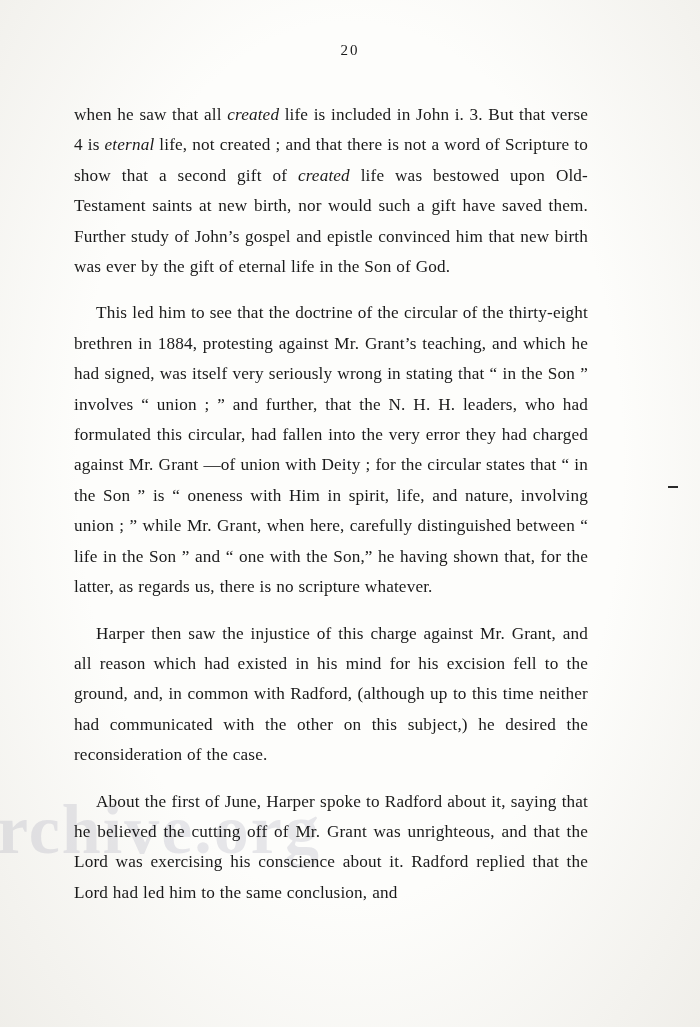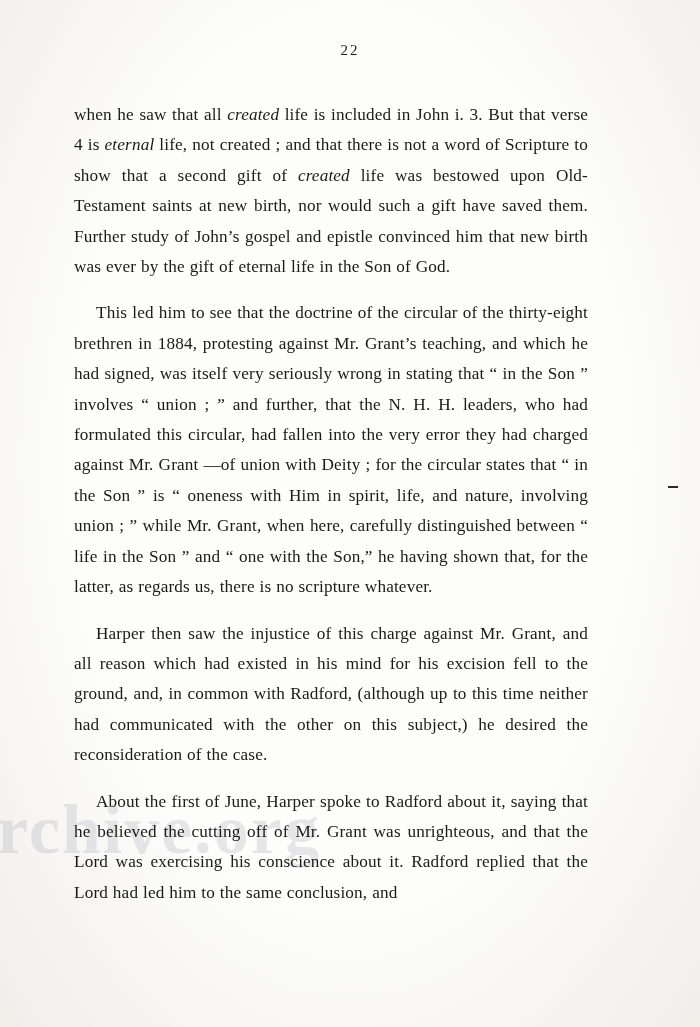--- a/index.html
+++ b/index.html
@@ -106,21 +106,21 @@
 
 <div class="page">
 
   <div class="paper-tint"></div>
 
   <div class="watermark">
 
     <div class="wm-line wm-left">archive.org</div>
   </div>
 
-  <div class="folio">22</div>
+  <div class="folio">20</div>
 
   <div class="body-block">
       <p class="para"><span>when he saw that all </span><span class="it">created</span><span> life is included in John i. 3.   But that verse 4 is </span><span class="it">eternal</span><span> life, not created ; and that there is not a word of Scripture to show that a second gift of </span><span class="it">created</span><span> life was bestowed upon Old-Testament saints at new birth, nor would such a gift have saved them.   Further study of John’s gospel and epistle convinced him that new birth was ever by the gift of eternal life in the Son of God.</span></p>
       <p class="para indent"><span>This led him to see that the doctrine of the circular of the thirty-eight brethren in 1884, protesting against Mr. Grant’s teaching, and which he had signed, was itself very seriously wrong in stating that “ in the Son ” involves “ union ; ” and further, that the N. H. H. leaders, who had formulated this circular, had fallen into the very error they had charged against Mr. Grant —of union with Deity ; for the circular states that “ in the Son ” is “ oneness with Him in spirit, life, and nature, involving union ; ” while Mr. Grant, when here, carefully distinguished between “ life in the Son ” and “ one with the Son,” he having shown that, for the latter, as regards us, there is no scripture whatever.</span></p>
       <p class="para indent"><span>Harper then saw the injustice of this charge against Mr. Grant, and all reason which had existed in his mind for his excision fell to the ground, and, in common with Radford, (although up to this time neither had communicated with the other on this subject,) he desired the reconsideration of the case.</span></p>
       <p class="para indent"><span>About the first of June, Harper spoke to Radford about it, saying that he believed the cutting off of Mr. Grant was unrighteous, and that the Lord was exercising his conscience about it.   Radford replied that the Lord had led him to the same conclusion, and</span></p>
     </div>
 
   <div class="margin-tick"></div>
 

